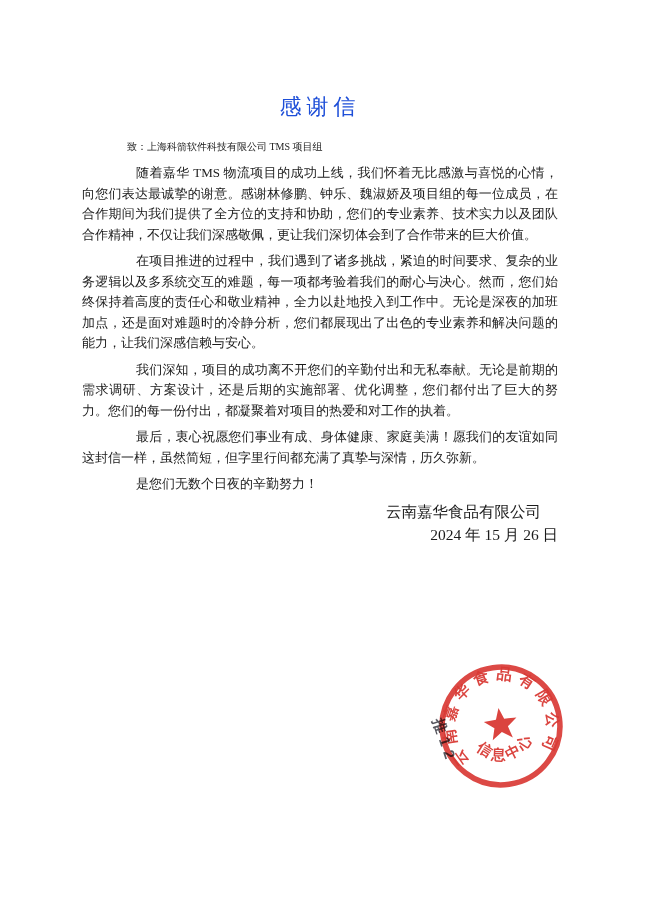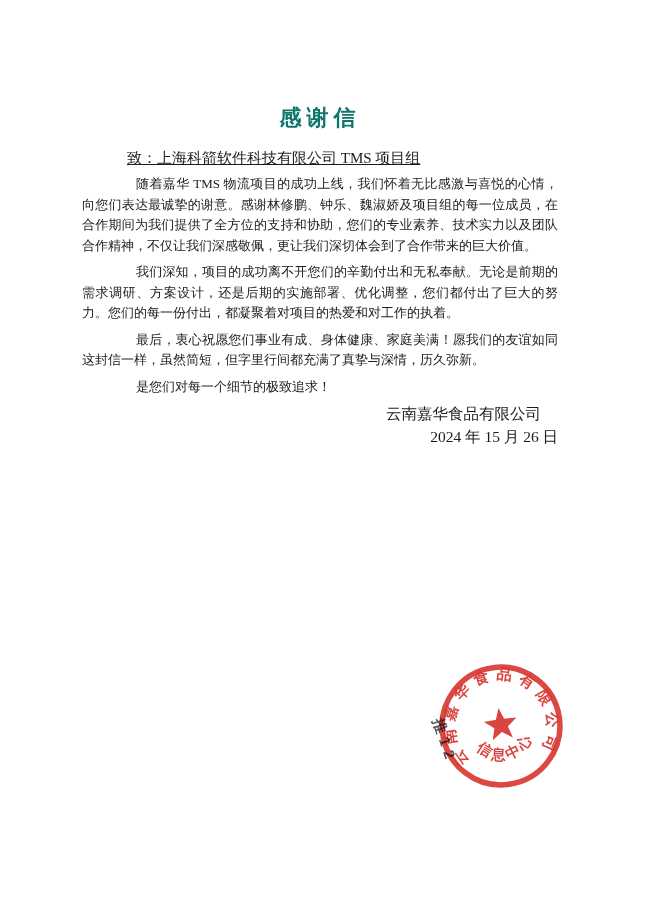--- a/index.html
+++ b/index.html
@@ -9,35 +9,34 @@
     height: 919px;
     background: #ffffff;
     overflow: hidden;
     font-family: "Liberation Serif", "DejaVu Serif", serif;
     color: #1b1b1b;
   }
   .content {
     padding: 88px 92px 0 82px;
   }
   .title {
-    margin: 16px;
+    margin: 5px;
     text-align: center;
     font-size: 22px;
     line-height: 27px;
-    font-weight: bold;
+    font-weight: normal;
     letter-spacing: 5px;
     font-family: "Liberation Sans", "DejaVu Sans", sans-serif;
-    color: #0f766e;
+    color: #1d4ed8;
   }
   .salutation {
     margin: 17px 0 0 0;
     text-indent: 45px;
-    font-size: 15px;
+    font-size: 10px;
     line-height: 20px;
-    text-decoration: underline;
   }
   .para {
     margin: 6px 0 0 0;
     text-indent: 54px;
     font-size: 13px;
     line-height: 20.5px;
     text-align: justify;
   }
   .signature-block {
     margin-top: 5px;
@@ -81,23 +80,24 @@
 <body>
 
 <div class="page">
   <div class="content">
 
     <h1 class="title">感谢信</h1>
 
     <p class="salutation">致：上海科箭软件科技有限公司 TMS 项目组</p>
 
     <p class="para">随着嘉华 TMS 物流项目的成功上线，我们怀着无比感激与喜悦的心情，向您们表达最诚挚的谢意。感谢林修鹏、钟乐、魏淑娇及项目组的每一位成员，在合作期间为我们提供了全方位的支持和协助，您们的专业素养、技术实力以及团队合作精神，不仅让我们深感敬佩，更让我们深切体会到了合作带来的巨大价值。</p>
+    <p class="para">在项目推进的过程中，我们遇到了诸多挑战，紧迫的时间要求、复杂的业务逻辑以及多系统交互的难题，每一项都考验着我们的耐心与决心。然而，您们始终保持着高度的责任心和敬业精神，全力以赴地投入到工作中。无论是深夜的加班加点，还是面对难题时的冷静分析，您们都展现出了出色的专业素养和解决问题的能力，让我们深感信赖与安心。</p>
     <p class="para">我们深知，项目的成功离不开您们的辛勤付出和无私奉献。无论是前期的需求调研、方案设计，还是后期的实施部署、优化调整，您们都付出了巨大的努力。您们的每一份付出，都凝聚着对项目的热爱和对工作的执着。</p>
     <p class="para">最后，衷心祝愿您们事业有成、身体健康、家庭美满！愿我们的友谊如同这封信一样，虽然简短，但字里行间都充满了真挚与深情，历久弥新。</p>
-    <p class="para">是您们对每一个细节的极致追求！</p>
+    <p class="para">是您们无数个日夜的辛勤努力！</p>
 
     <div class="signature-block">
       <div class="sig-company">云南嘉华食品有限公司</div>
       <div class="sig-date">2024 年 15 月 26 日</div>
     </div>
   </div>
 
   <div class="stamp">
     <svg viewBox="0 0 130 130" xmlns="http://www.w3.org/2000/svg">
       <defs>

